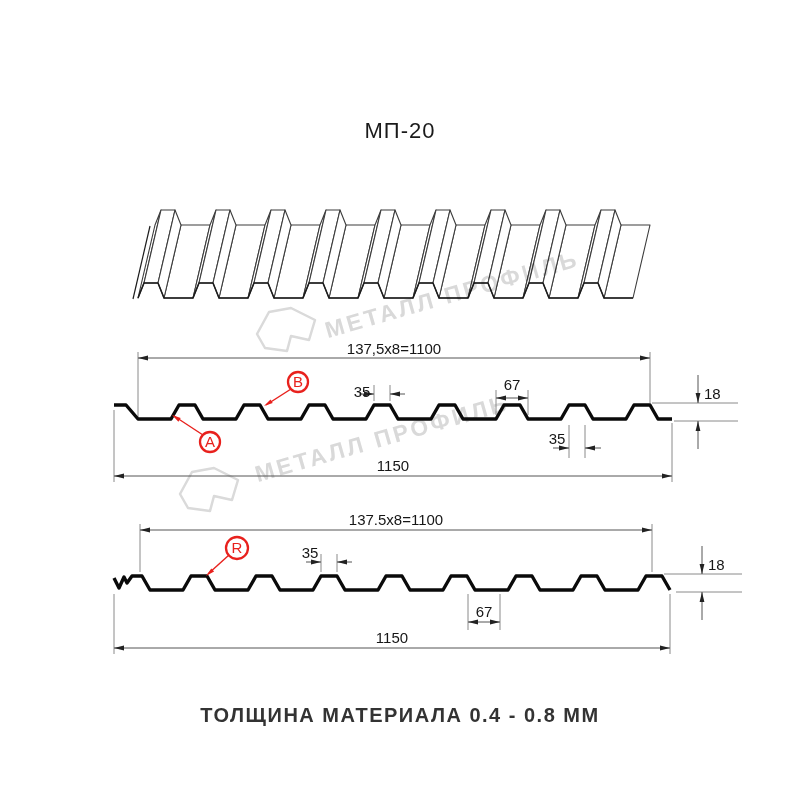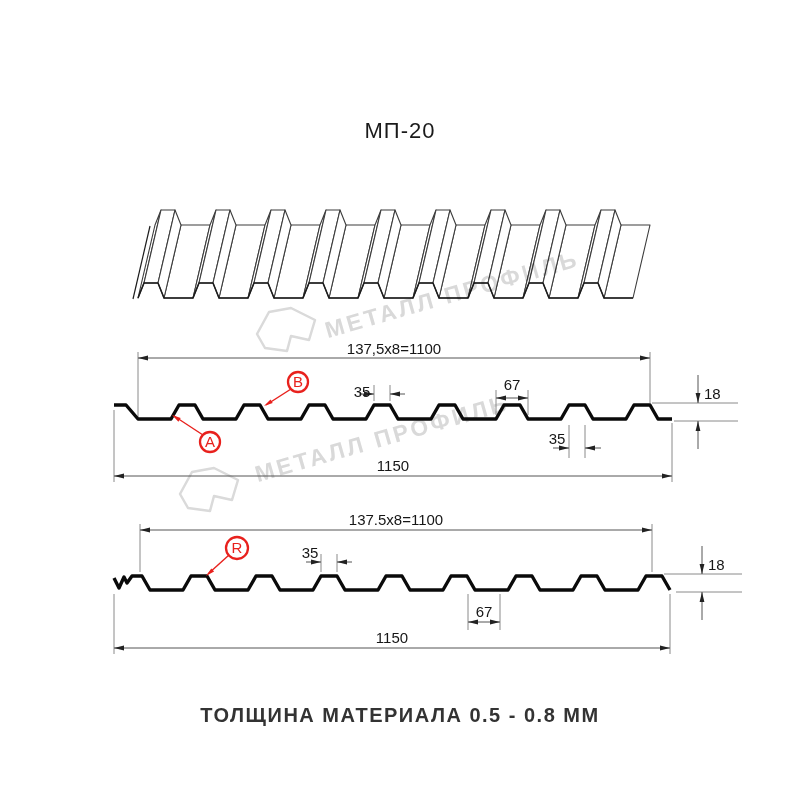--- a/index.html
+++ b/index.html
@@ -164,14 +164,14 @@
       </g>
     <text class="dimtxt" x="316" y="15" text-anchor="middle">137.5x8=1100</text>
     <text class="dimtxt" x="230" y="48" text-anchor="middle">35</text>
     <text class="dimtxt" x="404" y="107" text-anchor="middle">67</text>
     <text class="dimtxt" x="628" y="60" text-anchor="start">18</text>
     <text class="dimtxt" x="312" y="133" text-anchor="middle">1150</text>
     <circle class="callcirc" cx="157" cy="38" r="11"></circle>
     <text class="calltxt" x="157" y="43" text-anchor="middle">R</text>
   </svg>
 
-  <div class="ctext footer">ТОЛЩИНА МАТЕРИАЛА 0.5 - 0.8 ММ</div>
+  <div class="ctext footer">ТОЛЩИНА МАТЕРИАЛА 0.4 - 0.8 ММ</div>
 </div>
 
 </body></html>

